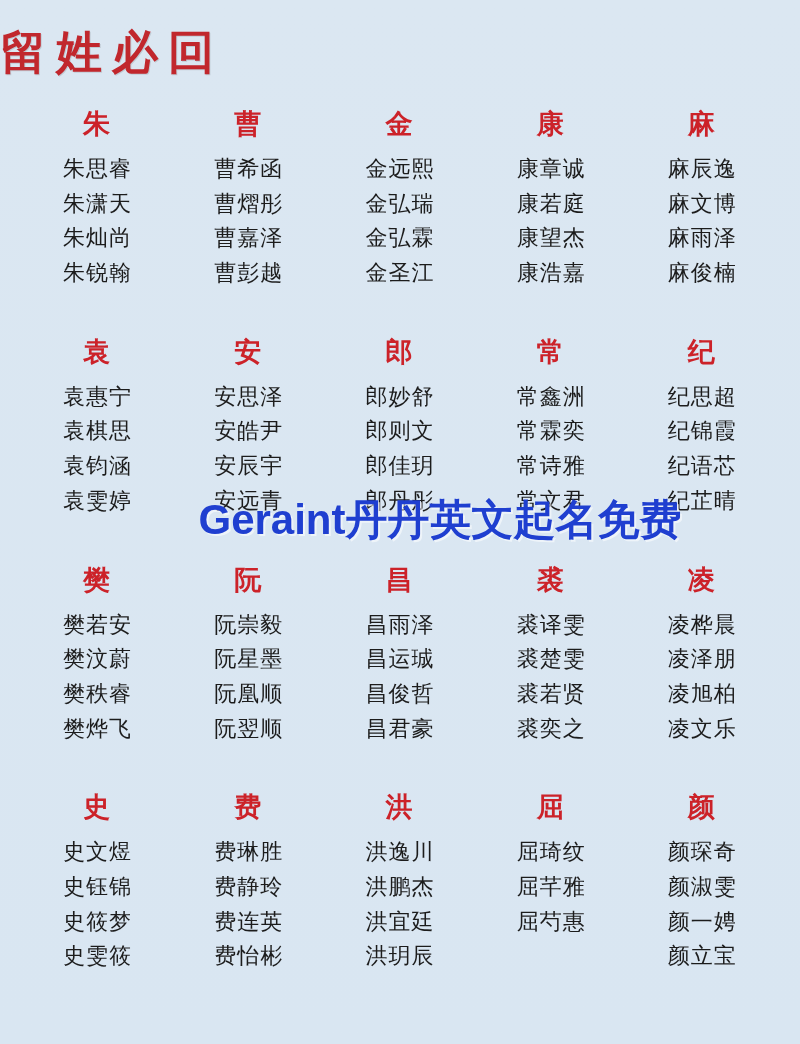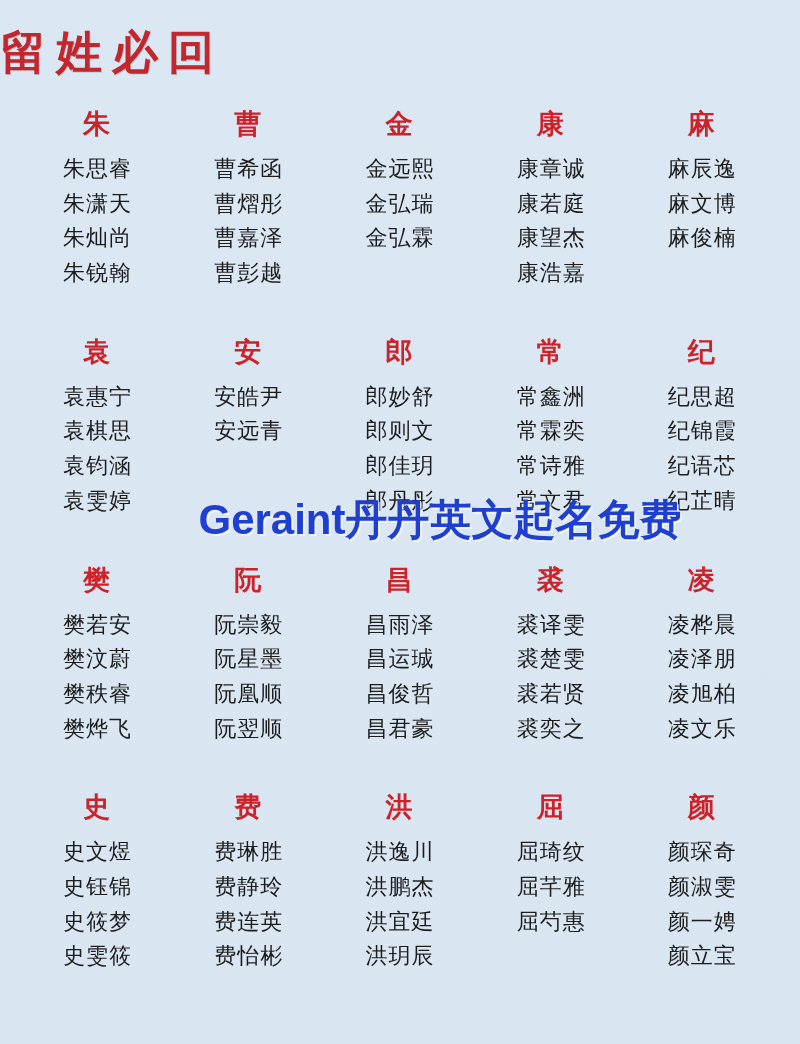--- a/index.html
+++ b/index.html
@@ -109,55 +109,59 @@
           <div class="name">曹嘉泽</div>
           <div class="name">曹彭越</div>
         </div>
       </div>
       <div class="col">
         <div class="surname">金</div>
         <div class="names">
           <div class="name">金远熙</div>
           <div class="name">金弘瑞</div>
           <div class="name">金弘霖</div>
+          <div class="name">金圣江</div>
         </div>
       </div>
       <div class="col">
         <div class="surname">康</div>
         <div class="names">
           <div class="name">康章诚</div>
           <div class="name">康若庭</div>
           <div class="name">康望杰</div>
           <div class="name">康浩嘉</div>
         </div>
       </div>
       <div class="col">
         <div class="surname">麻</div>
         <div class="names">
           <div class="name">麻辰逸</div>
           <div class="name">麻文博</div>
+          <div class="name">麻雨泽</div>
           <div class="name">麻俊楠</div>
         </div>
       </div>
     </div>
 
     <div class="row">
       <div class="col">
         <div class="surname">袁</div>
         <div class="names">
           <div class="name">袁惠宁</div>
           <div class="name">袁棋思</div>
           <div class="name">袁钧涵</div>
           <div class="name">袁雯婷</div>
         </div>
       </div>
       <div class="col">
         <div class="surname">安</div>
         <div class="names">
+          <div class="name">安思泽</div>
           <div class="name">安皓尹</div>
+          <div class="name">安辰宇</div>
           <div class="name">安远青</div>
         </div>
       </div>
       <div class="col">
         <div class="surname">郎</div>
         <div class="names">
           <div class="name">郎妙舒</div>
           <div class="name">郎则文</div>
           <div class="name">郎佳玥</div>
           <div class="name">郎丹彤</div>

